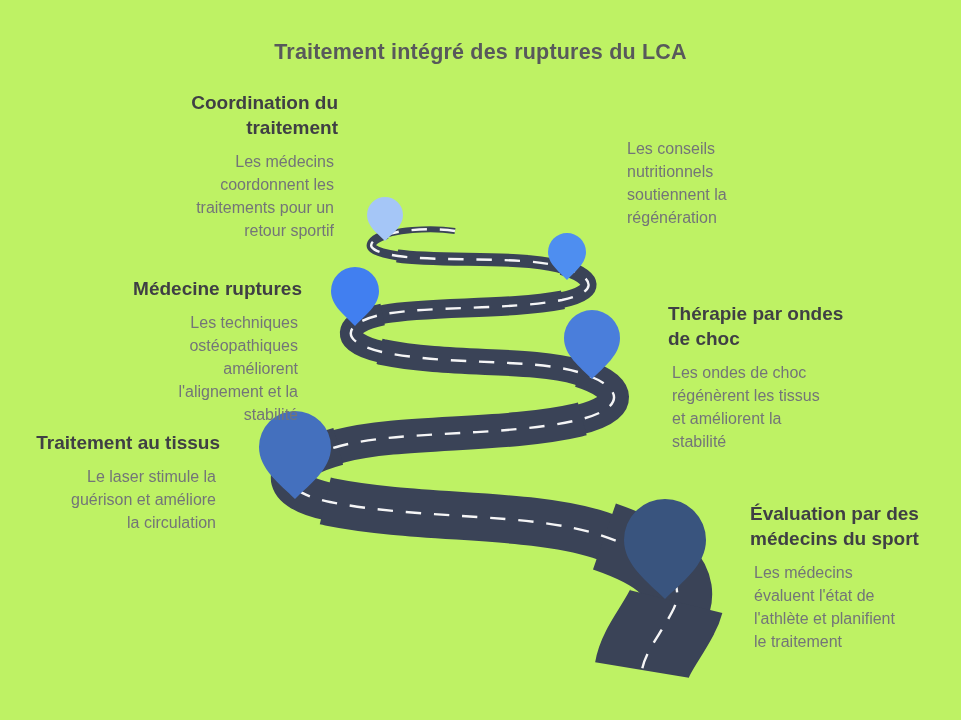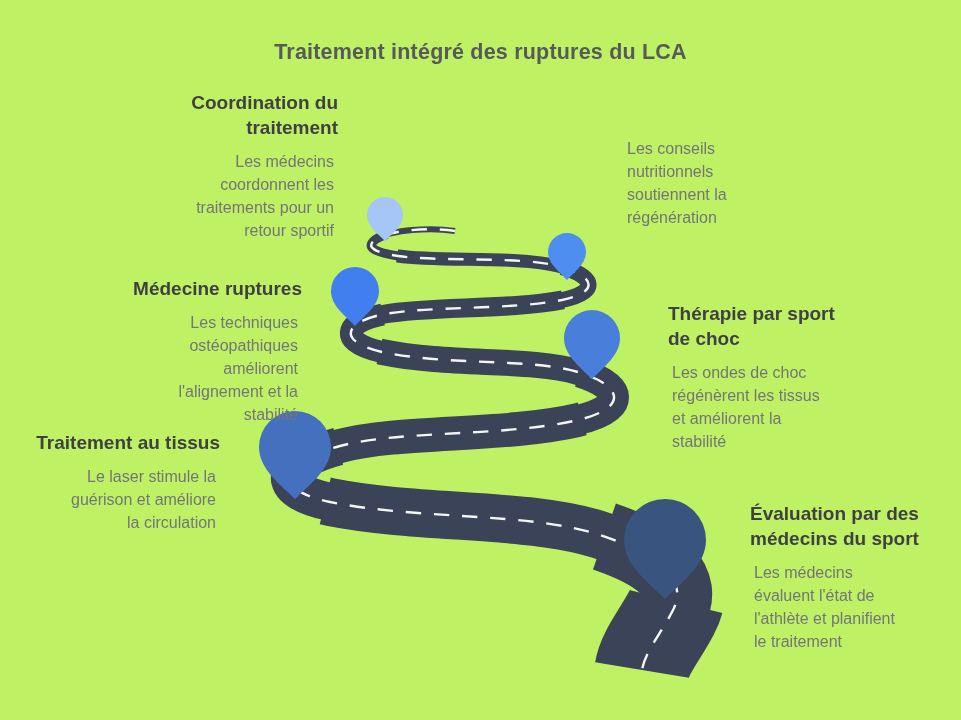--- a/index.html
+++ b/index.html
@@ -101,21 +101,21 @@
   <div class="step right step-manuelle">
     <h2>Médecine ruptures</h2>
     <p>Les techniques
 ostéopathiques
 améliorent
 l'alignement et la
 stabilité</p>
   </div>
 
   <div class="step step-ondes">
-    <h2>Thérapie par sport
+    <h2>Thérapie par ondes
 de choc</h2>
     <p>Les ondes de choc
 régénèrent les tissus
 et améliorent la
 stabilité</p>
   </div>
 
   <div class="step right step-laser">
     <h2>Traitement au tissus</h2>
     <p>Le laser stimule la

